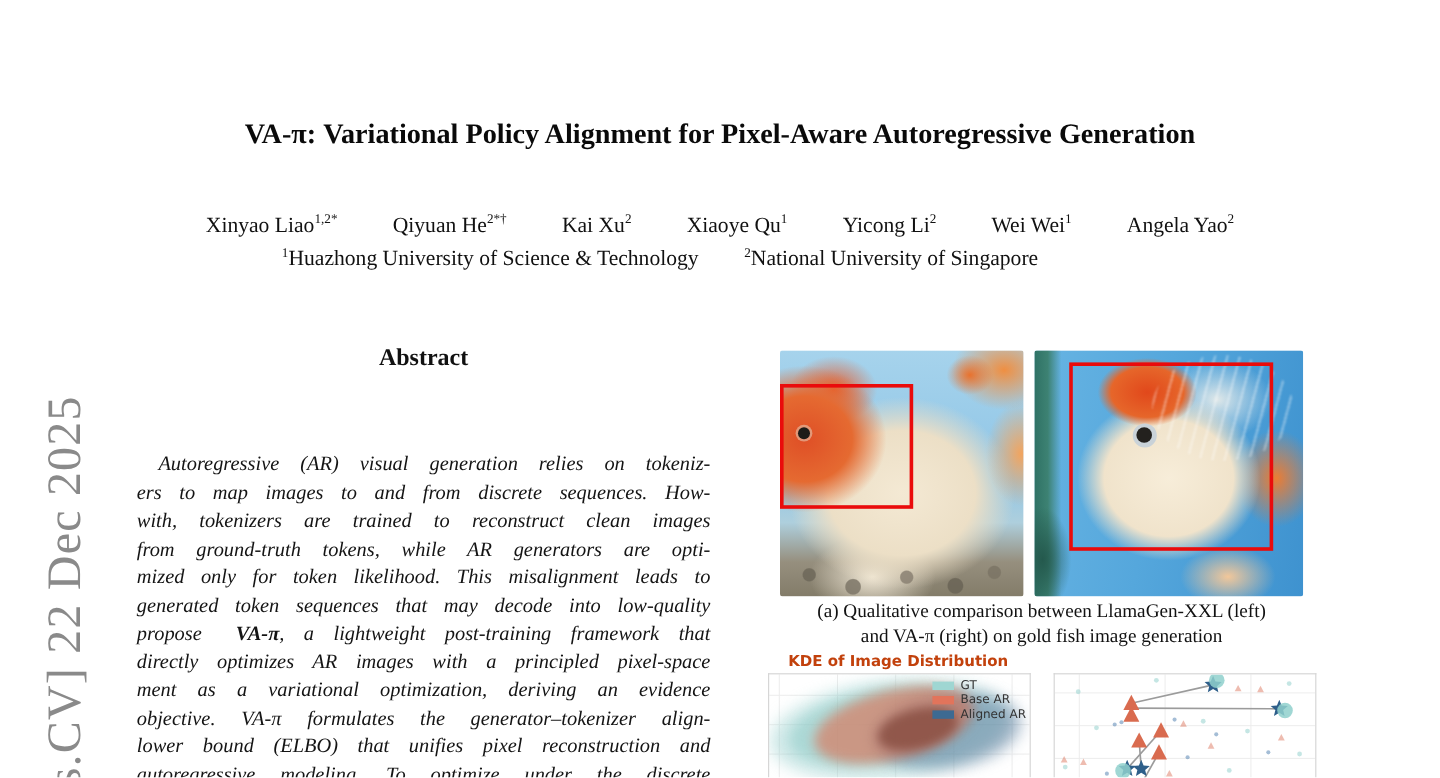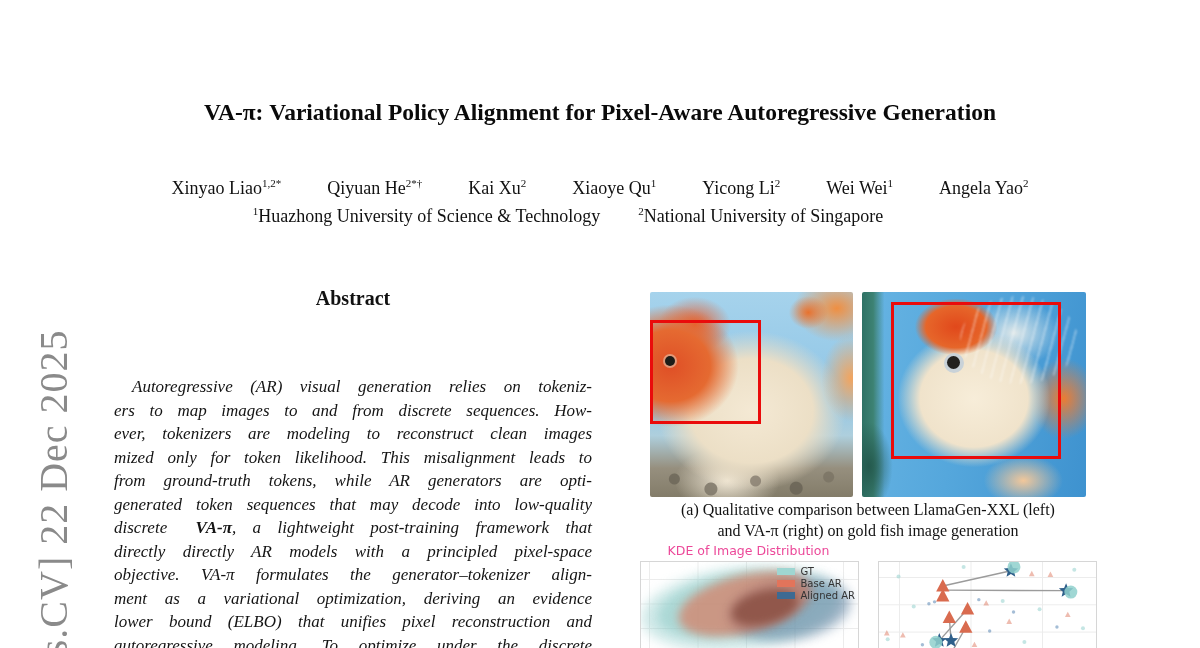--- a/index.html
+++ b/index.html
@@ -10,21 +10,21 @@
   .watermark{position:absolute;left:30px;top:674px;transform:rotate(-90deg);
              transform-origin:0 0;white-space:nowrap;font-size:40px;color:#8a8a8a;
              font-family:"Liberation Serif",serif;letter-spacing:1px;}
 
   
   .title{position:absolute;top:99px;left:0;width:1200px;text-align:center;
          font-size:23.5px;font-weight:bold;color:#0a0a0a;}
   .authors{position:absolute;top:177px;left:0;width:1200px;text-align:center;font-size:18px;}
   .authors .author{margin:0 23px;white-space:nowrap;}
   .authors sup,.affils sup{font-size:11px;}
-  .affils{position:absolute;top:205px;left:0;width:1100px;text-align:center;font-size:18px;margin-left:18px;}
+  .affils{position:absolute;top:205px;left:0;width:1100px;text-align:center;font-size:18px;}
   .affils .affil{margin:0 19px;white-space:nowrap;}
 
   
   .abs-heading{position:absolute;top:287px;left:114px;width:478px;text-align:center;
                font-weight:bold;font-size:20px;}
   .abs-body{position:absolute;top:332px;left:114px;width:478px;font-size:17px;
             font-style:italic;line-height:23.55px;color:#141414;}
   .abs-line{text-align:justify;text-align-last:justify;white-space:nowrap;}
   .abs-line:first-child{text-indent:18px;margin-top:43px;}
   .abs-line b{font-weight:bold;margin-left:12px;}
@@ -72,21 +72,21 @@
   .bbox-left{left:0px;top:28px;width:105px;height:98px;}
   .bbox-right{left:29px;top:10px;width:164px;height:151px;}
 
   .caption{position:absolute;top:500px;left:640px;width:456px;text-align:center;
            font-size:16px;line-height:20.5px;color:#121212;}
 
   
   .chart{position:absolute;top:543px;width:217px;height:110px;}
   .chart-kde{left:640px;} .chart-tsne{left:878px;}
   .chart-title{position:absolute;top:0;left:-8px;width:233px;text-align:center;
-               font-family:"DejaVu Sans",sans-serif;font-weight:normal;font-size:12.5px;color:#ec4899;}
+               font-family:"DejaVu Sans",sans-serif;font-weight:bold;font-size:12.5px;color:#c2410c;}
   .plot{position:absolute;top:18px;left:0;width:217px;height:92px;background:#fff;
         border:1px solid #d6d6d6;border-bottom:none;overflow:hidden;}
   #kde-plot{background-image:
       linear-gradient(to right,#ececec 1px,rgba(0,0,0,0) 1px),
       linear-gradient(to bottom,#ececec 1px,rgba(0,0,0,0) 1px);
       background-size:48.5px 100%,100% 24.5px;background-position:8px 0,0 17px;}
   #tsne-plot{background-image:
       linear-gradient(to right,#ececec 1px,rgba(0,0,0,0) 1px),
       linear-gradient(to bottom,#ececec 1px,rgba(0,0,0,0) 1px);
       background-size:71.5px 100%,100% 27.3px;background-position:20px 0,0 15px;}
@@ -115,28 +115,28 @@
   <div class="watermark">cs.CV] 22 Dec 2025</div>
 
   <div class="title">VA-π: Variational Policy Alignment for Pixel-Aware Autoregressive Generation</div>
   <div class="authors" id="authors"><span class="author">Xinyao Liao<sup>1,2*</sup></span><span class="author">Qiyuan He<sup>2*†</sup></span><span class="author">Kai Xu<sup>2</sup></span><span class="author">Xiaoye Qu<sup>1</sup></span><span class="author">Yicong Li<sup>2</sup></span><span class="author">Wei Wei<sup>1</sup></span><span class="author">Angela Yao<sup>2</sup></span></div>
   <div class="affils" id="affils"><span class="affil"><sup>1</sup>Huazhong University of Science &amp; Technology</span><span class="affil"><sup>2</sup>National University of Singapore</span></div>
 
   <div class="abs-heading">Abstract</div>
   <div class="abs-body" id="abstract-body">
       <div class="abs-line"><span>Autoregressive (AR) visual generation relies on tokeniz-</span></div>
       <div class="abs-line"><span>ers to map images to and from discrete sequences. How-</span></div>
-      <div class="abs-line"><span>ever, tokenizers are modeling to reconstruct clean images</span></div>
+      <div class="abs-line"><span>with, tokenizers are trained to reconstruct clean images</span></div>
+      <div class="abs-line"><span>from ground-truth tokens, while AR generators are opti-</span></div>
       <div class="abs-line"><span>mized only for token likelihood. This misalignment leads to</span></div>
-      <div class="abs-line"><span>from ground-truth tokens, while AR generators are opti-</span></div>
       <div class="abs-line"><span>generated token sequences that may decode into low-quality</span></div>
-      <div class="abs-line"><span>discrete </span><b>VA-π</b><span>, a lightweight post-training framework that</span></div>
-      <div class="abs-line"><span>directly directly AR models with a principled pixel-space</span></div>
+      <div class="abs-line"><span>propose </span><b>VA-π</b><span>, a lightweight post-training framework that</span></div>
+      <div class="abs-line"><span>directly optimizes AR images with a principled pixel-space</span></div>
+      <div class="abs-line"><span>ment as a variational optimization, deriving an evidence</span></div>
       <div class="abs-line"><span>objective. VA-π formulates the generator–tokenizer align-</span></div>
-      <div class="abs-line"><span>ment as a variational optimization, deriving an evidence</span></div>
       <div class="abs-line"><span>lower bound (ELBO) that unifies pixel reconstruction and</span></div>
       <div class="abs-line"><span>autoregressive modeling. To optimize under the discrete</span></div>
       <div class="abs-line"><span>token space, VA-π introduces a reinforcement-style align-</span></div>
     </div>
 
   <div class="photo photo-left">
     <div class="eye eye-left"></div>
     <div class="pebbles"></div>
     <div class="bbox bbox-left"></div>
   </div>

